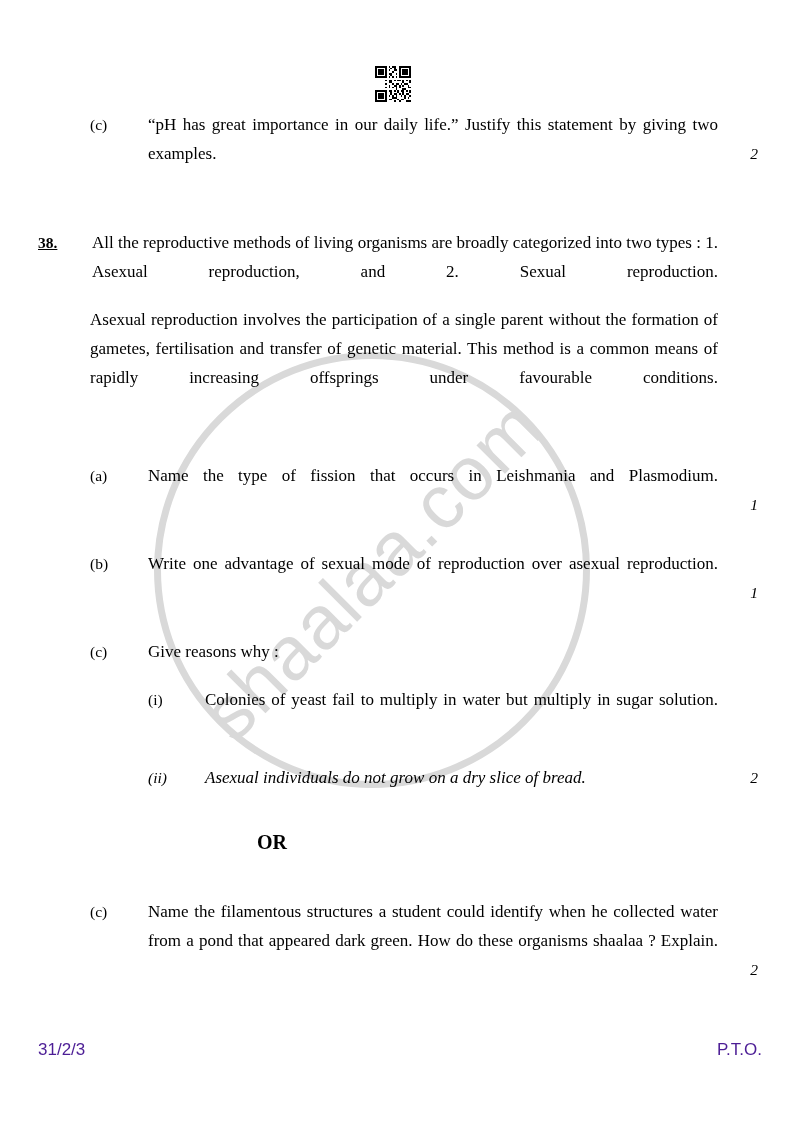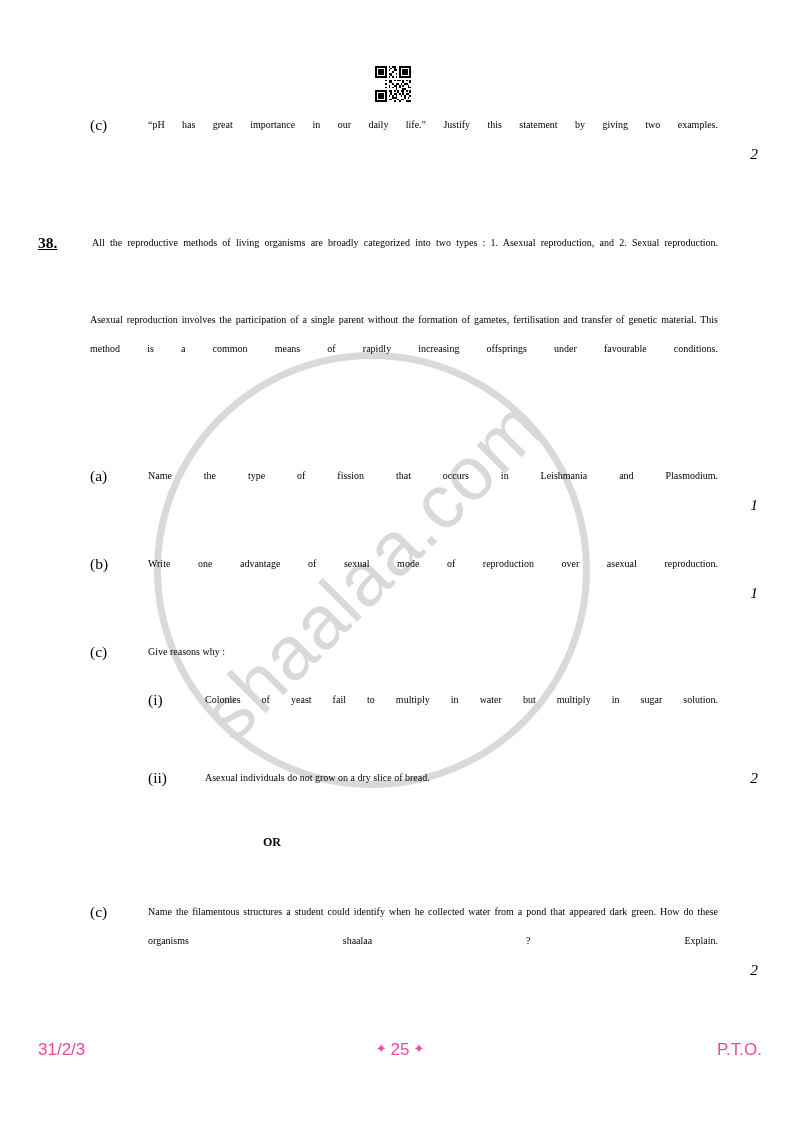--- a/index.html
+++ b/index.html
@@ -81,21 +81,21 @@
     box-sizing: border-box;
   }
   .row .label {
     position: absolute;
     top: 0;
     font-size: 15.5px;
     line-height: 29px;
     white-space: nowrap;
   }
   .row .body {
-    font-size: 10px;
+    font-size: 17px;
     line-height: 29px;
     text-align: justify;
     text-justify: inter-word;
     hyphens: none;
   }
   .row .body::after {
     content: "";
     display: inline-block;
     width: 100%;
   }
@@ -114,34 +114,34 @@
   .qnum {
     font-weight: bold;
   }
 
   .or-line {
     position: absolute;
     left: 148px;
     width: 248px;
     text-align: center;
     font-weight: bold;
-    font-size: 12px;
+    font-size: 20px;
     line-height: 29px;
   }
 
   
   #footer {
     position: absolute;
     left: 0;
     top: 1040px;
     width: 800px;
     height: 30px;
     font-family: "Liberation Sans", "DejaVu Sans", sans-serif;
     font-size: 17px;
-    color: #ec4899;
+    color: #4c1d95;
     z-index: 3;
   }
   #footer .f-left   { position: absolute; left: 38px;  top: 0; }
   #footer .f-center { position: absolute; left: 0; top: 0; width: 800px; text-align: center; }
   #footer .f-right  { position: absolute; right: 38px; top: 0; text-align: right; }
   #footer .orn {
     font-size: 13px;
     vertical-align: 2px;
     padding: 0 4px;
   }
@@ -291,37 +291,36 @@
       <div class="row" style="position:absolute; left:148px; top:637px; width:570px;">
         <span class="label" style="left:-58px;">(c)</span>
         <div class="body noflow">Give reasons why :</div>
       </div>
 
       <div class="row" style="position:absolute; left:205px; top:685px; width:513px;">
         <span class="label" style="left:-57px;">(i)</span>
         <div class="body">Colonies of yeast fail to multiply in water but multiply in sugar solution.</div>
       </div>
 
-      <div class="row" style="position:absolute; left:205px; top:763px; width:513px;">
+      <div class="row" style="position:absolute; left:205px; top:763px; width:513px;font-style:italic;">
         <span class="label" style="left:-57px;">(ii)</span>
         <div class="body noflow">Asexual individuals do not grow on a dry slice of bread.</div>
       </div>
       <div class="marks" style="top:763px;">2</div>
 
       <div class="or-line" style="top:828px;">OR</div>
 
       <div class="row" style="position:absolute; left:148px; top:897px; width:570px;">
         <span class="label" style="left:-58px;">(c)</span>
         <div class="body">Name the filamentous structures a student could identify when he collected water from a pond that appeared dark green. How do these organisms shaalaa ? Explain.</div>
       </div>
       <div class="marks" style="top:955px;">2</div>
 
     </div>
   </div>
 
   <div id="footer">
     <span class="f-left">31/2/3</span>
-    <span class="f-center"><span class="orn">✦</span><span>25</span><span class="orn">✦</span></span>
     <span class="f-right">P.T.O.</span>
   </div>
 
 
 </div>
 
 </body></html>

